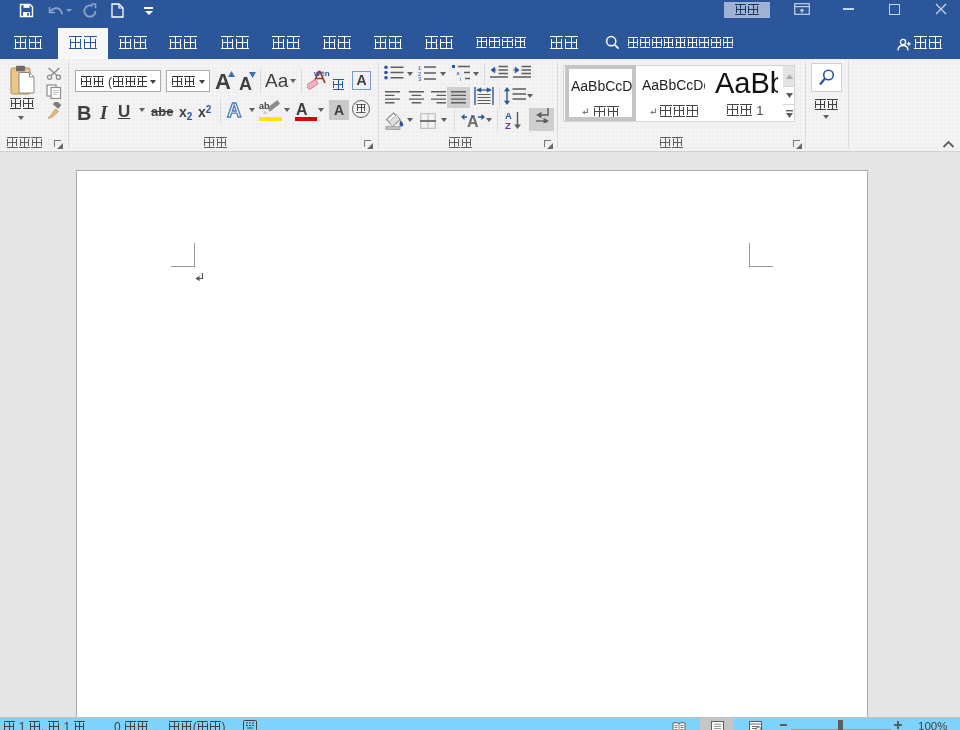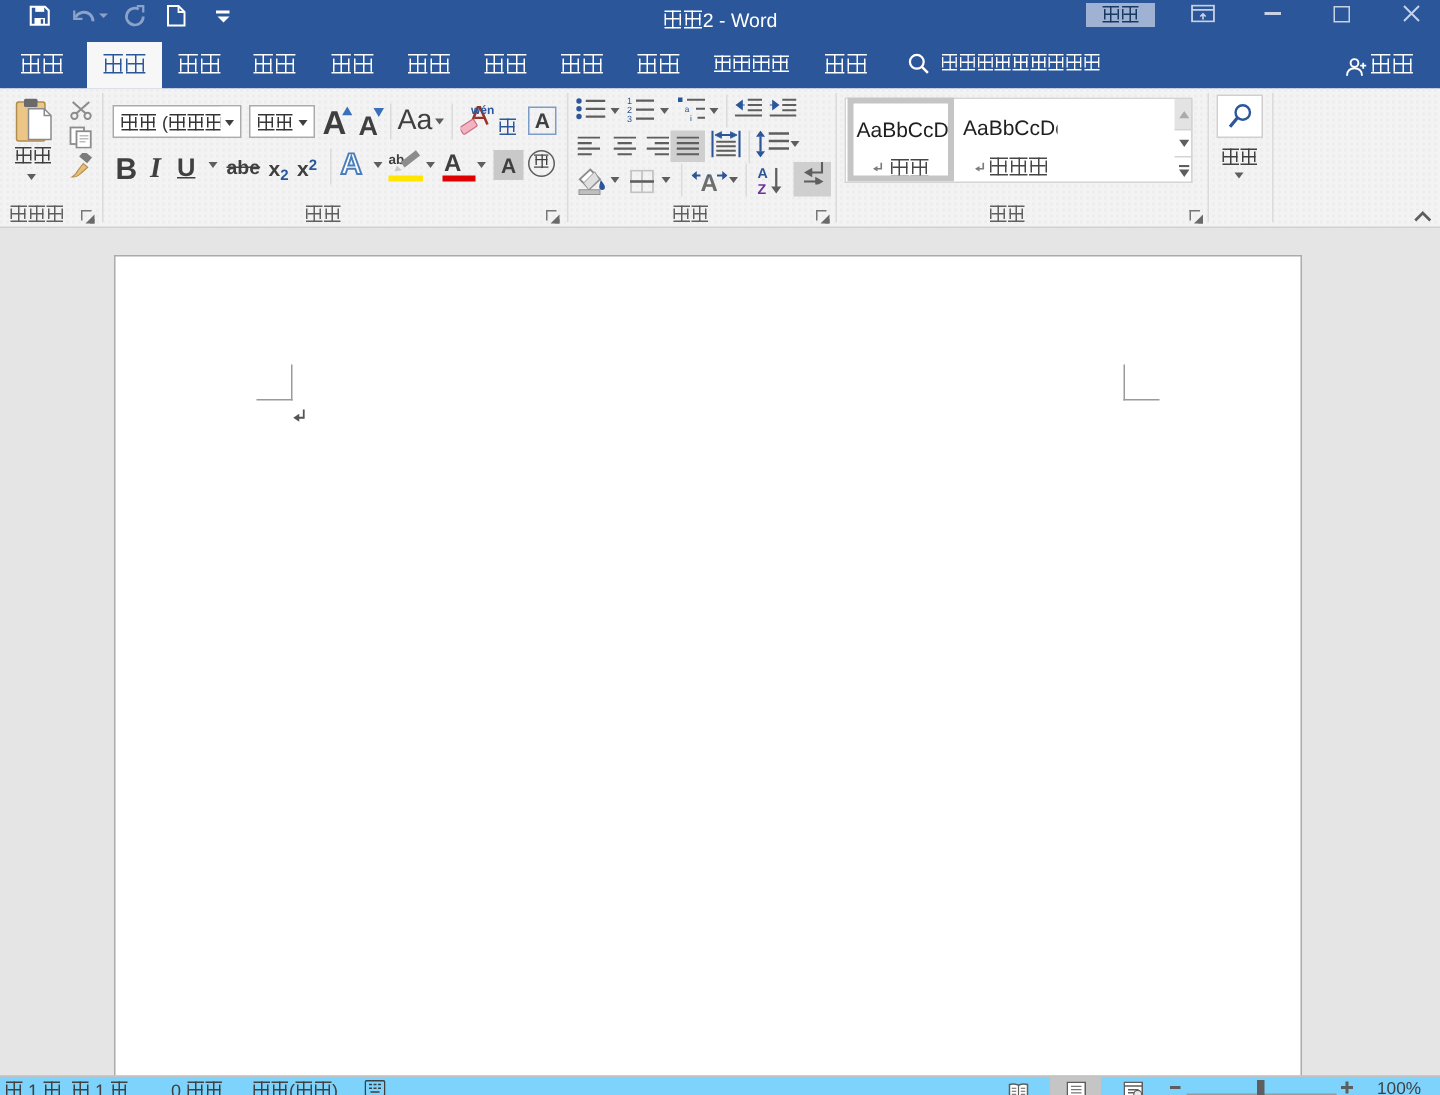--- a/index.html
+++ b/index.html
@@ -61,21 +61,20 @@
       <path d="M9.2 1 h4.3 v4.3" fill="none" stroke="#fff" stroke-width="1.5"></path>
     </svg>
 
     <svg class="abs" style="left:111px;top:3px" width="13" height="15" viewBox="0 0 13 15">
       <path d="M1 1 h7 l4 4 v9 H1 z" fill="none" stroke="#fff" stroke-width="1.3"></path>
       <path d="M8 1 v4 h4" fill="none" stroke="#fff" stroke-width="1.2"></path>
     </svg>
 
     <div class="abs" style="left:144px;top:7px;width:9px;height:1.6px;background:#fff"></div>
     <div class="abs" style="left:144.5px;top:11px;width:0;height:0;border-left:4px solid transparent;border-right:4px solid transparent;border-top:4.5px solid #fff"></div>
-    <div id="title"><span class="zh"></span><span class="zh"></span>2 - Word</div>
     <div id="signin"><span class="zh"></span><span class="zh"></span></div>
 
     <svg class="abs" style="left:794px;top:3px" width="16" height="12" viewBox="0 0 16 12">
       <rect x=".7" y=".7" width="14.6" height="10.6" fill="none" stroke="#c8d2e4" stroke-width="1.2"></rect>
       <path d="M.7 3.6 h14.6" stroke="#c8d2e4" stroke-width="1.2"></path>
       <path d="M8 10 v-3.5 M6.2 8 l1.8 -1.8 1.8 1.8" fill="none" stroke="#c8d2e4" stroke-width="1.1"></path>
     </svg>
 
     <div class="abs" style="left:843px;top:8px;width:11px;height:1.5px;background:#c8d2e4"></div>
 
@@ -300,20 +299,24 @@
       <div style="position:absolute;left:24px;top:36px;font-size:13px;color:#474747"><span class="zh"></span><span class="zh"></span></div>
     </div>
     <div class="abs" style="left:641px;top:9px;width:64px;height:51px;overflow:hidden">
       <div style="position:absolute;left:1px;top:9px;font-size:14px;color:#1f1f1f;white-space:nowrap">AaBbCcDd</div>
       <svg style="position:absolute;left:8px;top:40px" width="8" height="8" viewBox="0 0 8 8">
           <path d="M6.5 .5 v4 H2" fill="none" stroke="#7c7c7c" stroke-width="1.1"></path>
           <path d="M4 2.7 L1 4.5 l3 1.8 z" fill="#7c7c7c"></path>
         </svg>
       <div style="position:absolute;left:18px;top:36px;font-size:13px;color:#474747"><span class="zh"></span><span class="zh"></span><span class="zh"></span></div>
     </div>
+    <div class="abs" style="left:706px;top:7px;width:72px;height:55px;overflow:hidden">
+      <div style="position:absolute;left:9px;top:1px;font-size:29px;color:#111;white-space:nowrap">AaBb</div>
+      <div style="position:absolute;left:20px;top:37px;font-size:13px;color:#474747"><span class="zh"></span><span class="zh"></span> 1</div>
+    </div>
     <div class="abs" style="left:783px;top:7px;width:12px;height:20px;background:#e4e3e4;border-right:1px solid #d5d3d4"></div>
     <div class="abs" style="left:783px;top:27px;width:12px;height:18px;border-right:1px solid #d5d3d4;border-top:1px solid #d5d3d4"></div>
     <div class="abs" style="left:783px;top:45px;width:12px;height:18px;border-right:1px solid #d5d3d4;border-top:1px solid #d5d3d4"></div>
     <svg class="abs" style="left:786px;top:15px" width="7" height="5" viewBox="0 0 7 5">
         <path d="M3.5 0 L7 5 H0 z" fill="#ababab"></path>
       </svg>
     <svg class="abs" style="left:786px;top:34px" width="7" height="5" viewBox="0 0 7 5">
         <path d="M3.5 5 L7 0 H0 z" fill="#5e5e5e"></path>
       </svg>
     <svg class="abs" style="left:786px;top:51px" width="7" height="8" viewBox="0 0 7 8">

